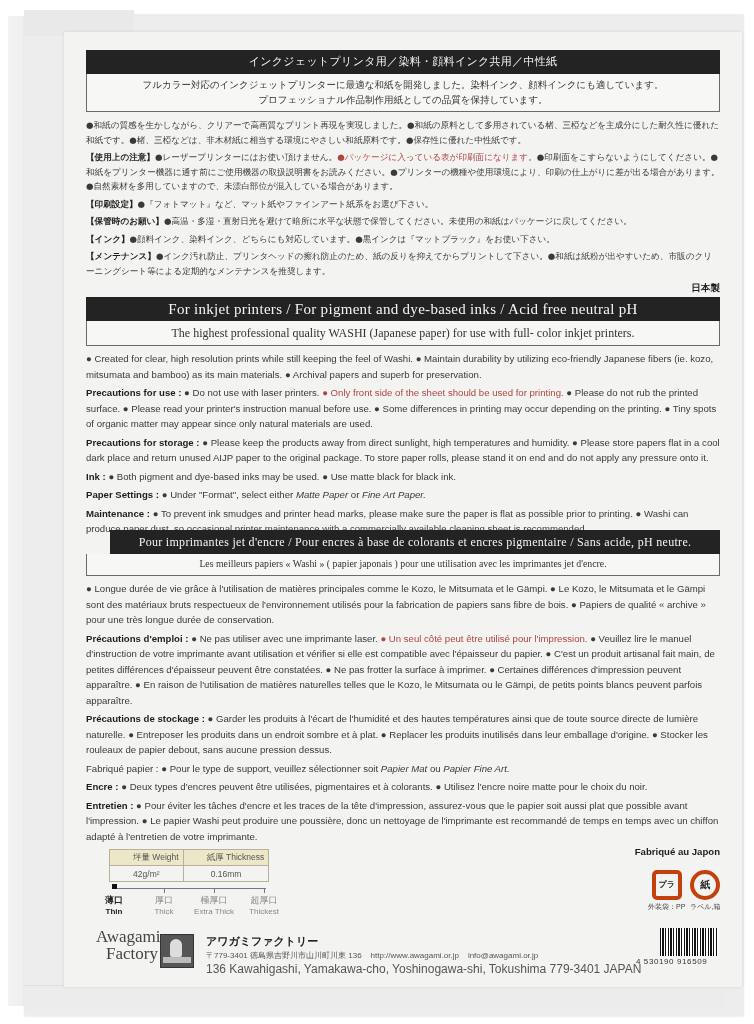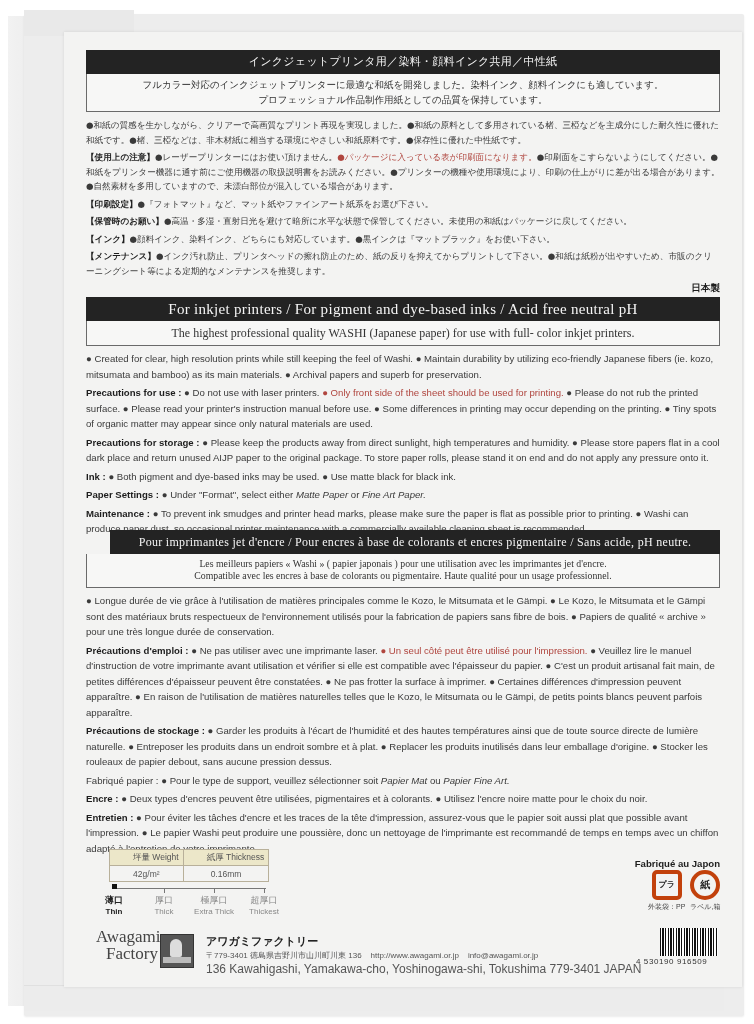--- a/index.html
+++ b/index.html
@@ -130,21 +130,20 @@
       <p><span class="lbl">Paper Settings :</span><span> ● Under "Format", select either </span><span class="it">Matte Paper</span><span> or </span><span class="it">Fine Art Paper.</span></p>
       <p style="margin-bottom:0;"><span class="lbl">Maintenance :</span><span> ● To prevent ink smudges and printer head marks, please make sure the paper is flat as possible prior to printing. ● Washi can produce paper dust, so occasional printer maintenance with a commercially available cleaning sheet is recommended.</span></p>
       <div class="made">Made in Japan</div>
     </div>
   </div>
 
   <div class="section" style="top:498px;">
     <div class="banner" style="font-size:12px;margin-left:24px;">Pour imprimantes jet d'encre / Pour encres à base de colorants et encres pigmentaire / Sans acide, pH neutre.</div>
     <div class="subbox" style="font-size:9.8px;line-height:12px;padding:4px 0 5px;">
       <div>Les meilleurs papiers « Washi » ( papier japonais ) pour une utilisation avec les imprimantes jet d'encre.</div>
-      <div>Compatible avec les encres à base de colorants ou pigmentaire. Haute qualité pour un usage professionnel.</div>
     </div>
     <div class="body-text" style="margin-top:5px;">
       <p>● Longue durée de vie grâce à l'utilisation de matières principales comme le Kozo, le Mitsumata et le Gämpi. ● Le Kozo, le Mitsumata et le Gämpi sont des matériaux bruts respectueux de l'environnement utilisés pour la fabrication de papiers sans fibre de bois. ● Papiers de qualité « archive » pour une très longue durée de conservation.</p>
       <p><span class="lbl">Précautions d'emploi :</span><span> ● Ne pas utiliser avec une imprimante laser. </span><span class="red">● Un seul côté peut être utilisé pour l'impression.</span><span> ● Veuillez lire le manuel d'instruction de votre imprimante avant utilisation et vérifier si elle est compatible avec l'épaisseur du papier. ● C'est un produit artisanal fait main, de petites différences d'épaisseur peuvent être constatées. ● Ne pas frotter la surface à imprimer. ● Certaines différences d'impression peuvent apparaître. ● En raison de l'utilisation de matières naturelles telles que le Kozo, le Mitsumata ou le Gämpi,  de petits points blancs peuvent parfois apparaître.</span></p>
       <p><span class="lbl">Précautions de stockage :</span><span> ● Garder les produits à l'écart de l'humidité et des hautes températures ainsi que de toute source directe de lumière naturelle. ● Entreposer les produits dans un endroit sombre et à plat. ● Replacer les produits inutilisés dans leur emballage d'origine. ● Stocker les rouleaux de papier debout, sans aucune pression dessus.</span></p>
       <p><span>Fabriqué papier :</span><span> ● Pour le type de support, veuillez sélectionner soit </span><span class="it">Papier Mat</span><span> ou </span><span class="it">Papier Fine Art.</span></p>
       <p><span class="lbl">Encre :</span><span> ● Deux types d'encres peuvent être utilisées, pigmentaires et à colorants. ● Utilisez l'encre noire matte pour le choix du noir.</span></p>
       <p style="margin-bottom:0;"><span class="lbl">Entretien :</span><span> ● Pour éviter les tâches d'encre et les traces de la tête d'impression, assurez-vous que le papier soit aussi plat que possible avant l'impression. ● Le papier Washi peut produire une poussière, donc un nettoyage de l'imprimante est recommandé de temps en temps avec un chiffon adapté à l'entretien de votre imprimante.</span></p>
       <div class="made">Fabriqué au Japon</div>
     </div>

